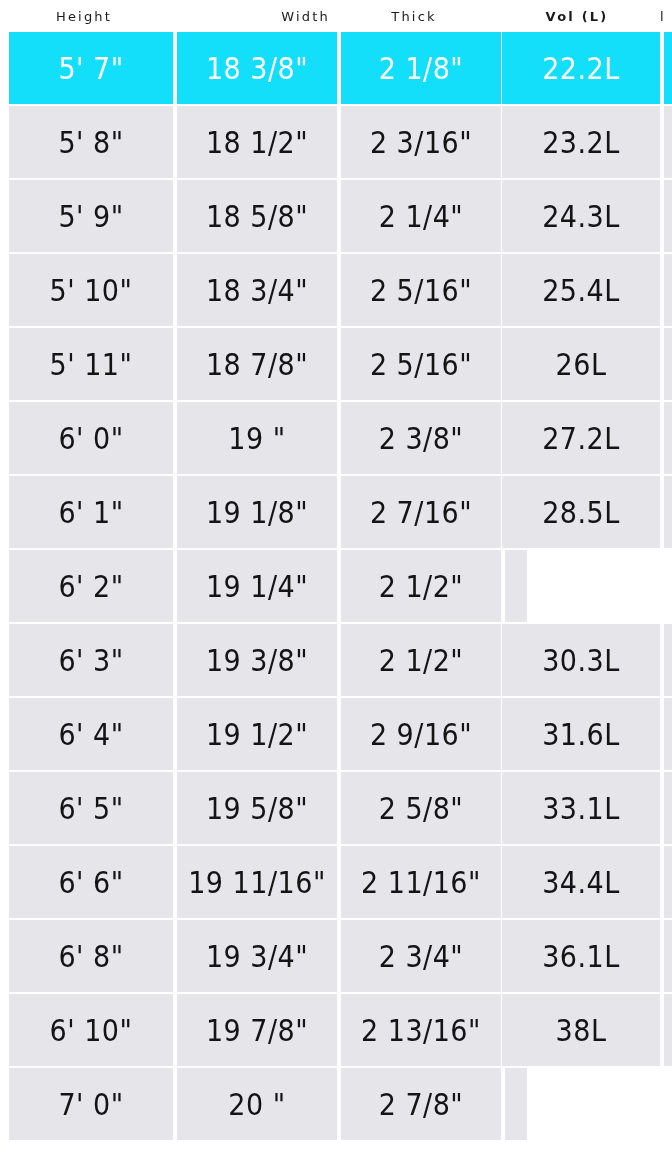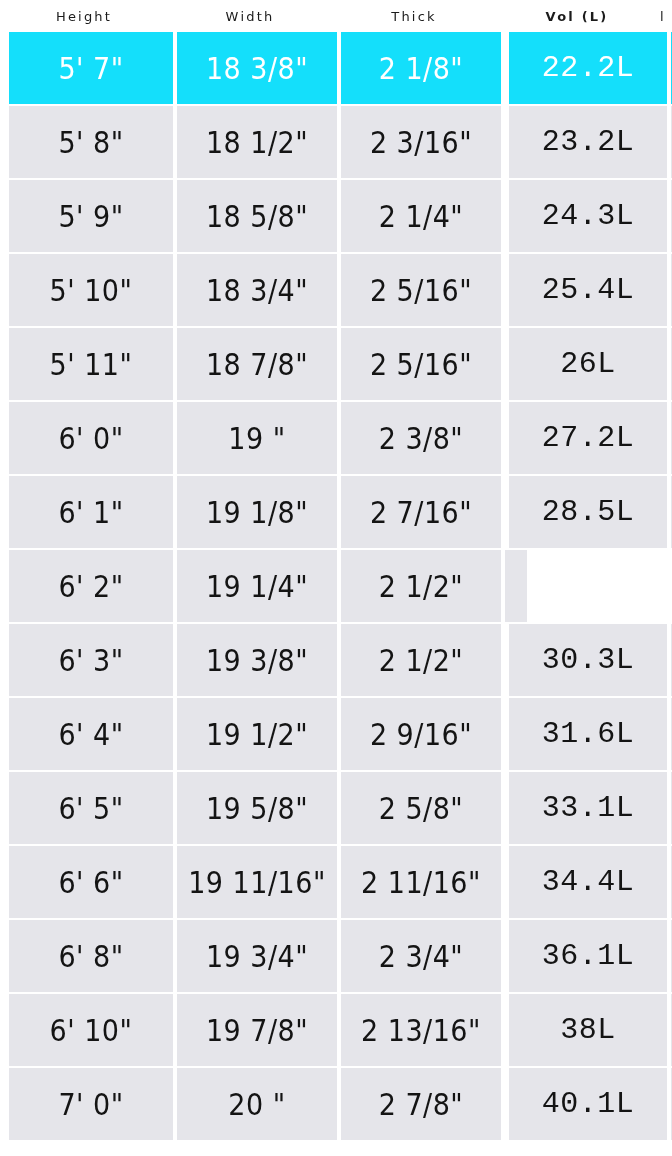--- a/index.html
+++ b/index.html
@@ -33,21 +33,21 @@
     flex: 0 0 auto;
     text-align: center;
     font-size: 13px;
     letter-spacing: 2.2px;
     color: #1b1b1b;
     font-family: "DejaVu Sans", "Liberation Sans", sans-serif;
     white-space: nowrap;
     overflow: hidden;
   }
   .th.c1 { width: 164px; }
-  .th.c2 { width: 160px; margin-left: 4px; }
+  .th.c2 { width: 160px; margin-left: 4px; text-align: right; }
   .th.c3 { width: 160px; margin-left: 4px; }
   .th.c4 { width: 158px; margin-left: 4px; font-weight: bold; }
   .th.c5 { width: 22px;  margin-left: 4px; text-align: left; }
 
   
   .tbody {
     padding-left: 9px;
     box-sizing: border-box;
   }
   .trow {
@@ -64,21 +64,21 @@
     justify-content: center;
     font-size: 30px;
     letter-spacing: 0.5px;
     white-space: nowrap;
     overflow: hidden;
     box-sizing: border-box;
   }
   .tcell.c1 { width: 164px; }
   .tcell.c2 { width: 160px; margin-left: 4px; }
   .tcell.c3 { width: 160px; margin-left: 4px; }
-  .tcell.c4 { width: 158px; margin-left: 8px; font-family: Liberation Mono, monospace; }
+  .tcell.c4 { width: 158px; margin-left: 1px; }
   .tcell.c5 { width: 22px;  margin-left: 4px; justify-content: flex-start; padding-left: 6px; }
 
   .trow.selected .tcell {
     background: #14dffb;
     color: #ffffff;
   }
 </style>
 </head>
 <body>
 
@@ -187,18 +187,17 @@
         <div class="tcell c1">6' 10"</div>
         <div class="tcell c2">19 7/8"</div>
         <div class="tcell c3">2 13/16"</div>
         <div class="tcell c4">38L</div>
         <div class="tcell c5"></div>
       </div>
       <div class="trow">
         <div class="tcell c1">7' 0"</div>
         <div class="tcell c2">20 "</div>
         <div class="tcell c3">2 7/8"</div>
-        <div class="tcell c4">40.1L</div>
         <div class="tcell c5"></div>
       </div>
     </div>
 
 </div>
 
 </body></html>

